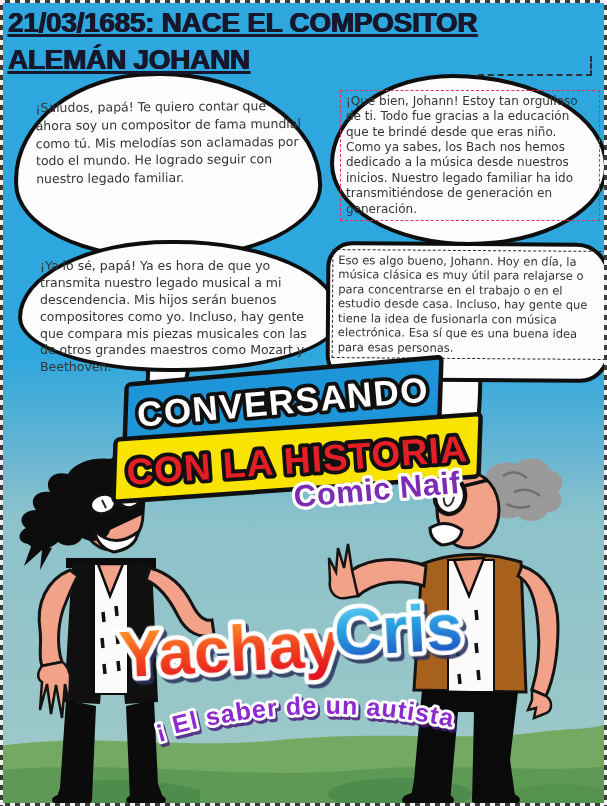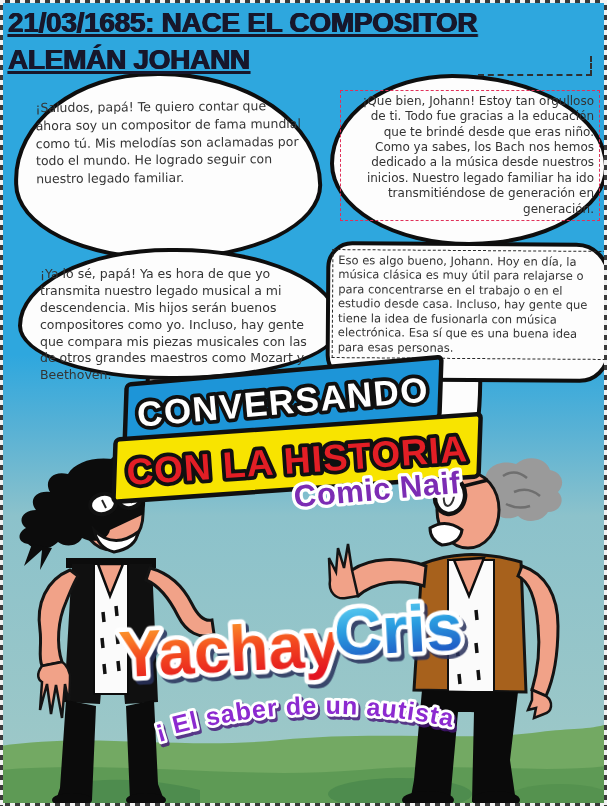--- a/index.html
+++ b/index.html
@@ -14,26 +14,26 @@
     background:repeating-linear-gradient(180deg,#f2f2f2 0 5px,#3a3a3a 5px 10px);}
   
   .title{position:absolute;left:8px;top:5px;width:585px;z-index:3;
     font-family:"Liberation Sans",sans-serif;font-weight:bold;font-size:28px;line-height:1.32;
     letter-spacing:-0.3px;color:#17172b;text-decoration:underline;text-decoration-thickness:3px;
     text-shadow:0.6px 0 #17172b, -0.6px 0 #17172b;}
   
   .bubble{position:absolute;background:#fdfdfd;border:4px solid #0e0e0e;z-index:2;}
   .b1{left:14px;top:72px;width:300px;height:180px;border-radius:46% 54% 50% 50%/58% 62% 40% 42%;transform:rotate(-.5deg);}
   .b2{left:330px;top:74px;width:270px;height:164px;border-radius:44% 56% 50% 50%/52% 54% 46% 48%;}
-  .b3{left:18px;top:248px;width:314px;height:124px;border-radius:48% 52% 52% 48%/60% 58% 40% 42%;text-decoration:underline;}
+  .b3{left:18px;top:240px;width:314px;height:124px;border-radius:48% 52% 52% 48%/60% 58% 40% 42%;text-decoration:underline;}
   .b4{left:326px;top:242px;width:276px;height:132px;border-radius:26px 34px 30px 26px;transform:rotate(.4deg);}
   .btxt{position:absolute;color:#343434;font-family:"DejaVu Sans",sans-serif;}
   .t1{left:18px;top:22px;right:12px;font-size:12.5px;line-height:1.42;}
   .t2{left:6px;top:12px;right:4px;font-size:12px;line-height:1.28;
-      border:1.5px dashed #e0315a;padding:3px 5px;text-align:right;}
+      border:1.5px dashed #e0315a;padding:3px 5px;}
   .t3{left:18px;top:14px;right:12px;font-size:12.5px;line-height:1.35;}
   .t4{left:2px;top:4px;right:0;font-size:11.5px;line-height:1.26;
       border:1.5px dashed #2a2a2a;padding:3px 5px;}
   
   .sel-corner{position:absolute;left:478px;top:56px;width:112px;height:18px;z-index:3;
     border-right:2px dashed #2f2f2f;border-bottom:2px dashed #2f2f2f;}
   svg text{font-family:"Liberation Sans","DejaVu Sans",sans-serif;}
 </style>
 </head>
 <body>

